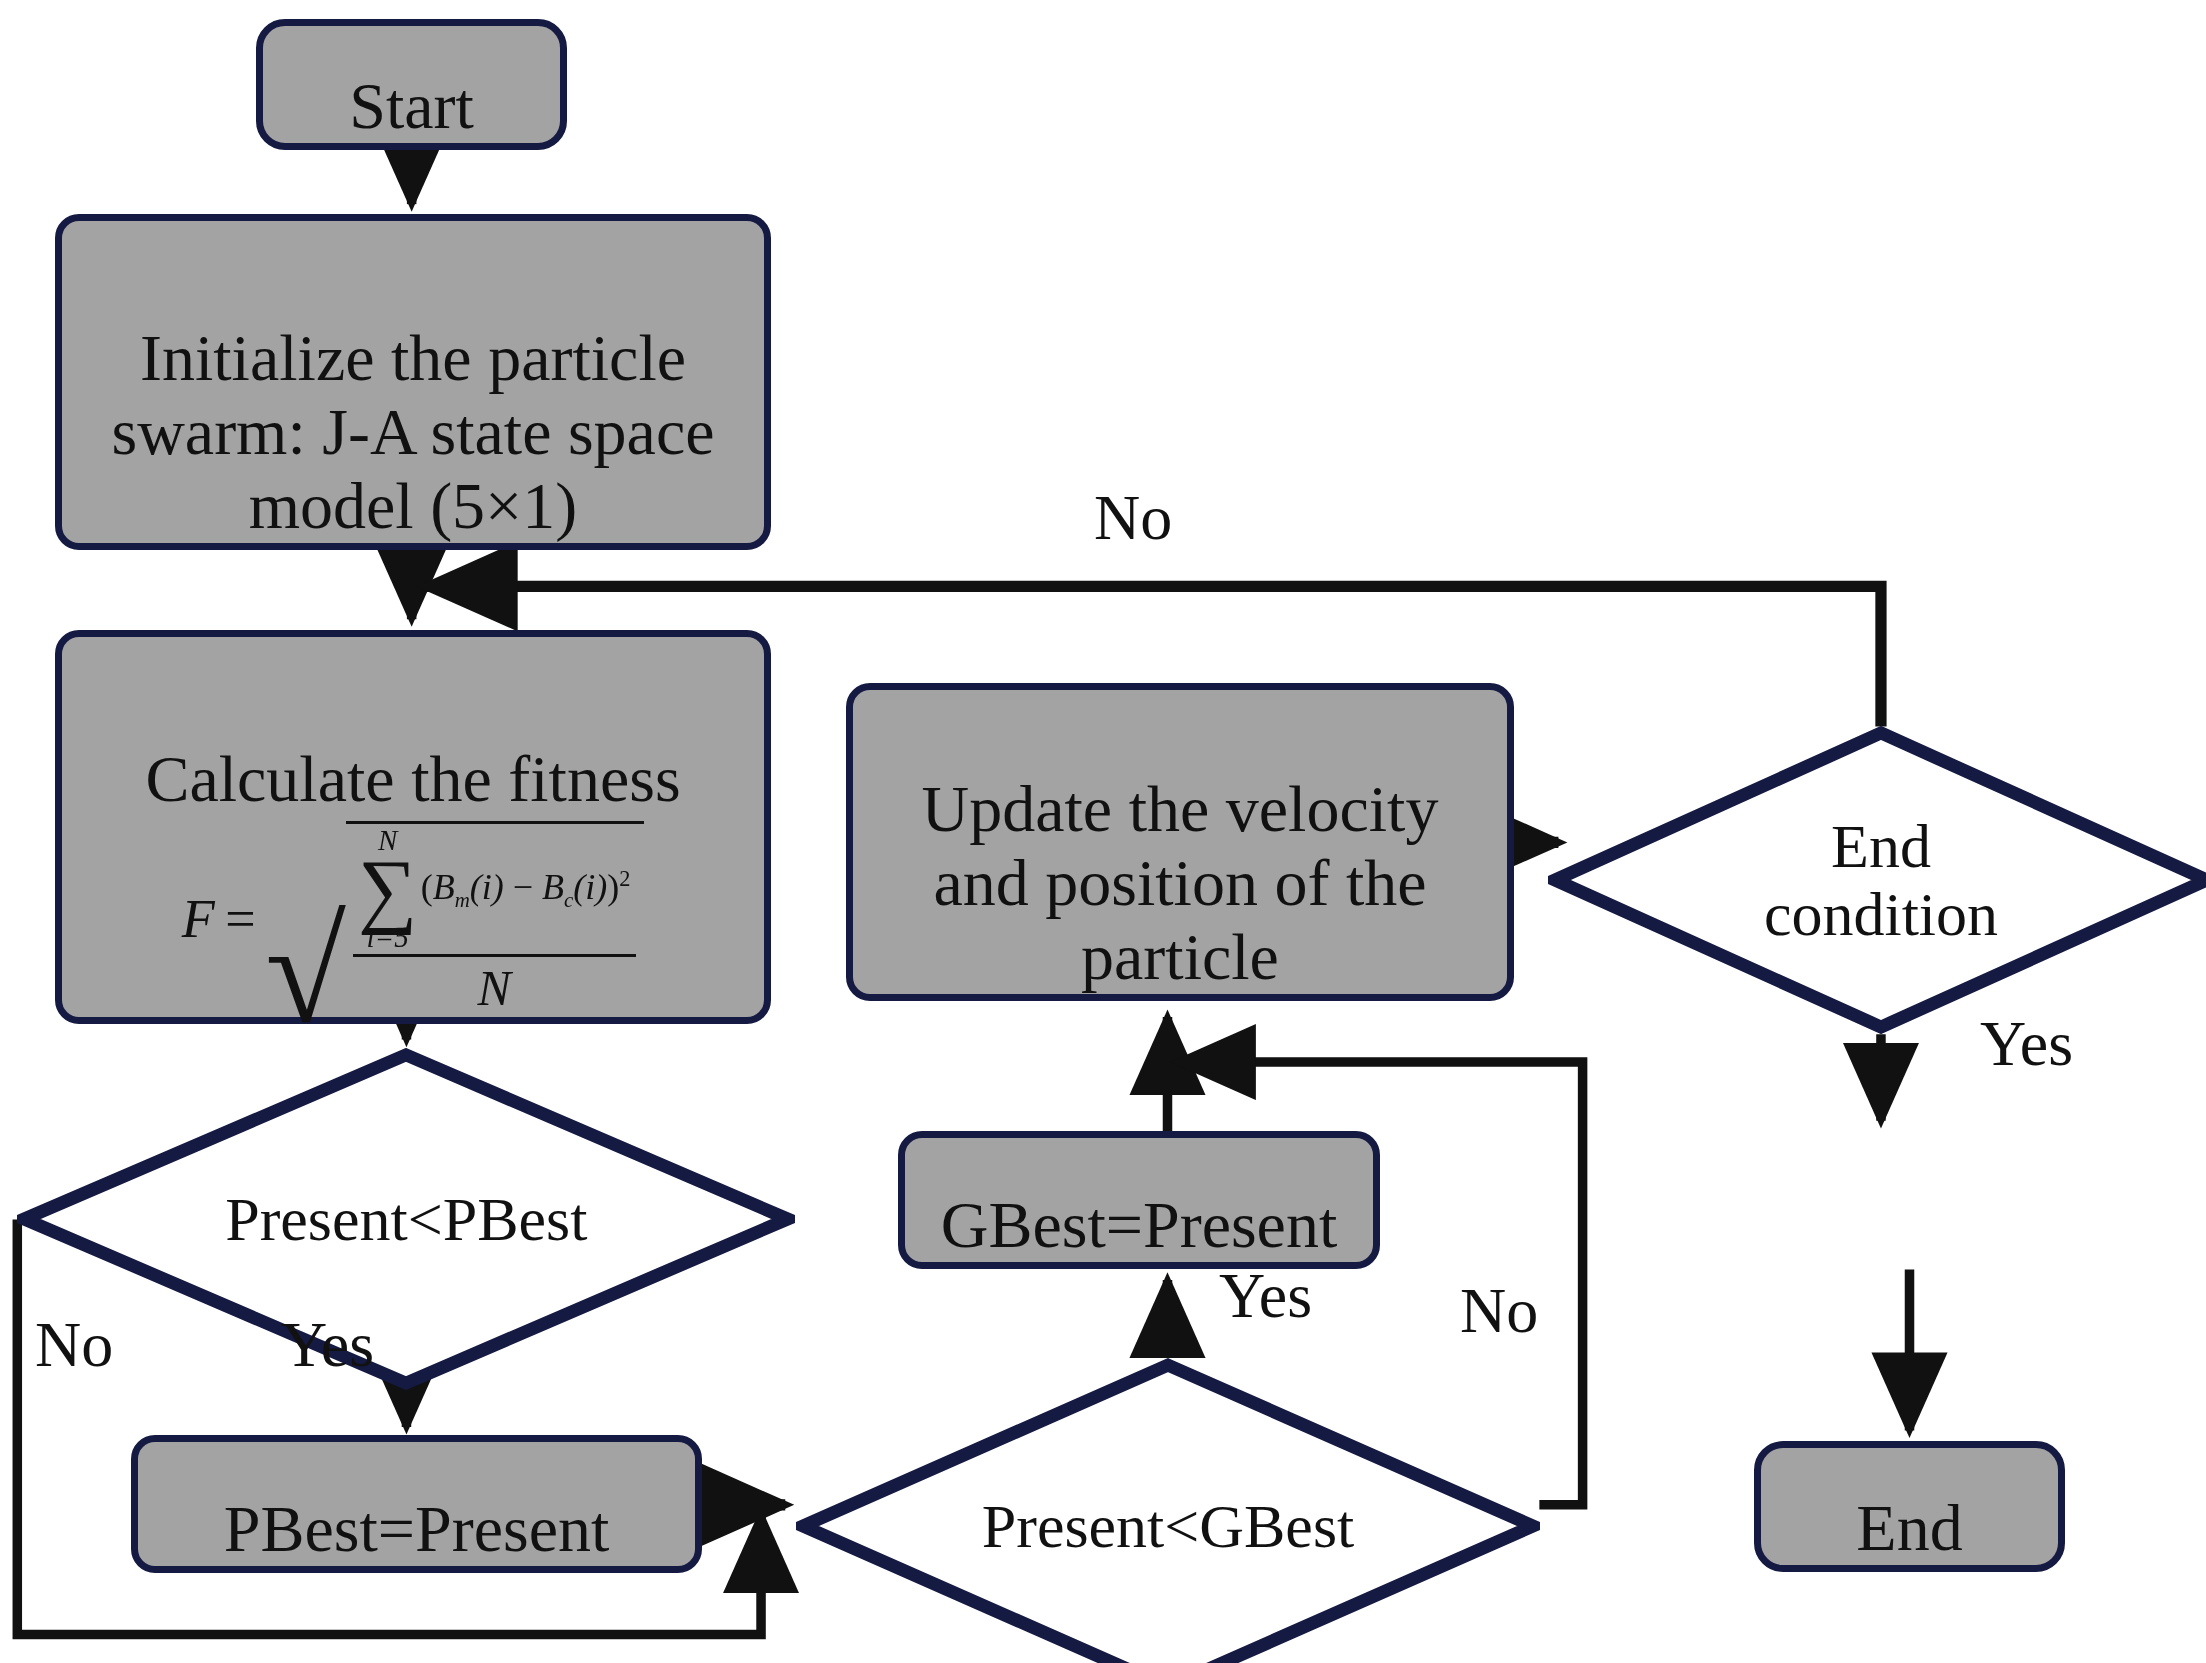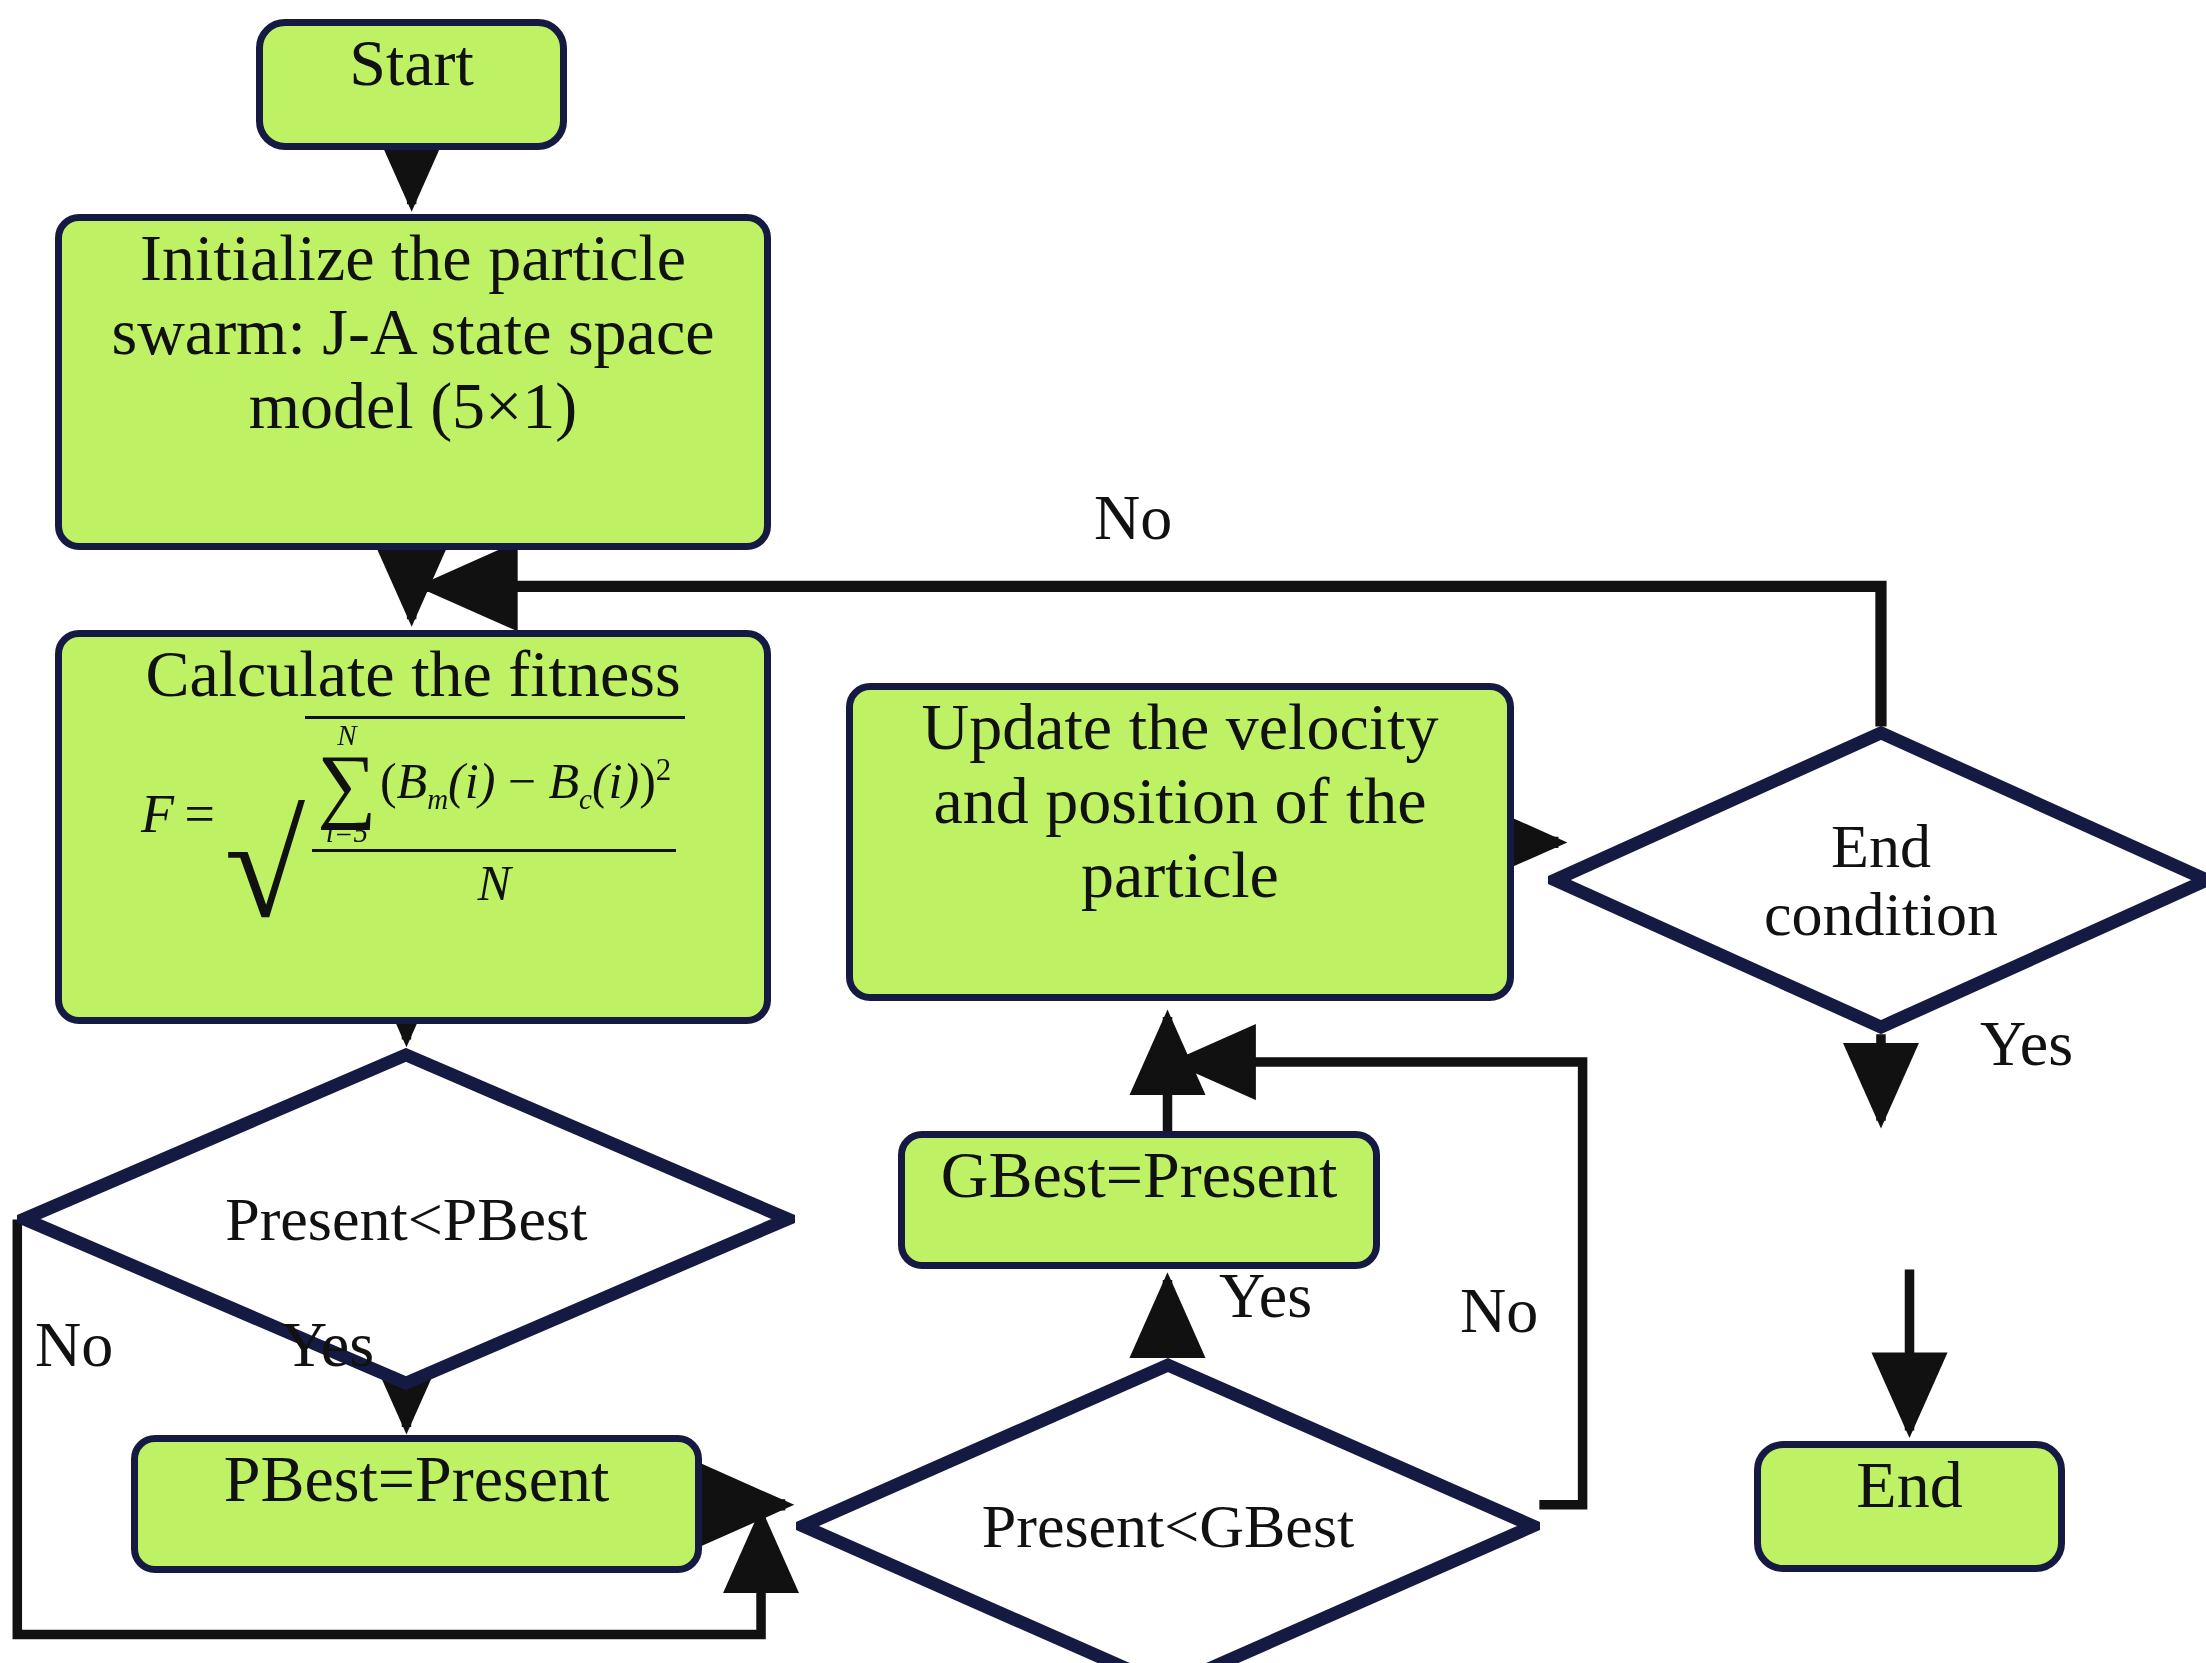--- a/index.html
+++ b/index.html
@@ -21,23 +21,23 @@
   svg#wires {
     position: absolute;
     left: 0;
     top: 0;
     width: 2207px;
     height: 1664px;
   }
   .node {
     position: absolute;
     box-sizing: border-box;
-    background: #bef264;
-    display: flex;
-    align-items: flex-start;
+    background: #a3a3a3;
+    display: flex;
+    align-items: flex-end;
     justify-content: center;
     text-align: center;
     color: #111111;
     z-index: 5;
   }
   .proc {
     border: 7.8px solid #151a42;
     border-radius: 24px;
   }
   .proc.term { border-radius: 29px; }
@@ -136,21 +136,21 @@
   .sigma-group {
     display: flex;
     flex-direction: column;
     align-items: center;
     justify-content: center;
     margin-right: 3.5px;
   }
   .sig-top { font-size: 29px; font-style: italic; line-height: 1; }
   .sig-glyph { font-size: 83px; font-style: normal; line-height: 0.82; }
   .sig-bot { font-size: 29px; font-style: italic; line-height: 1; }
-  .summand { font-style: italic; font-size: 50px; white-space: nowrap; }
+  .summand { font-style: italic; font-size: 36px; white-space: nowrap; }
   .summand sub { font-size: 0.58em; font-style: italic; }
   .summand sup { font-size: 0.62em; font-style: normal; }
   .paren { font-style: normal; }
 </style>
 </head>
 <body>
 
 <div id="canvas">
 
   <svg id="wires" viewBox="0 0 2552 1924" xmlns="http://www.w3.org/2000/svg">

